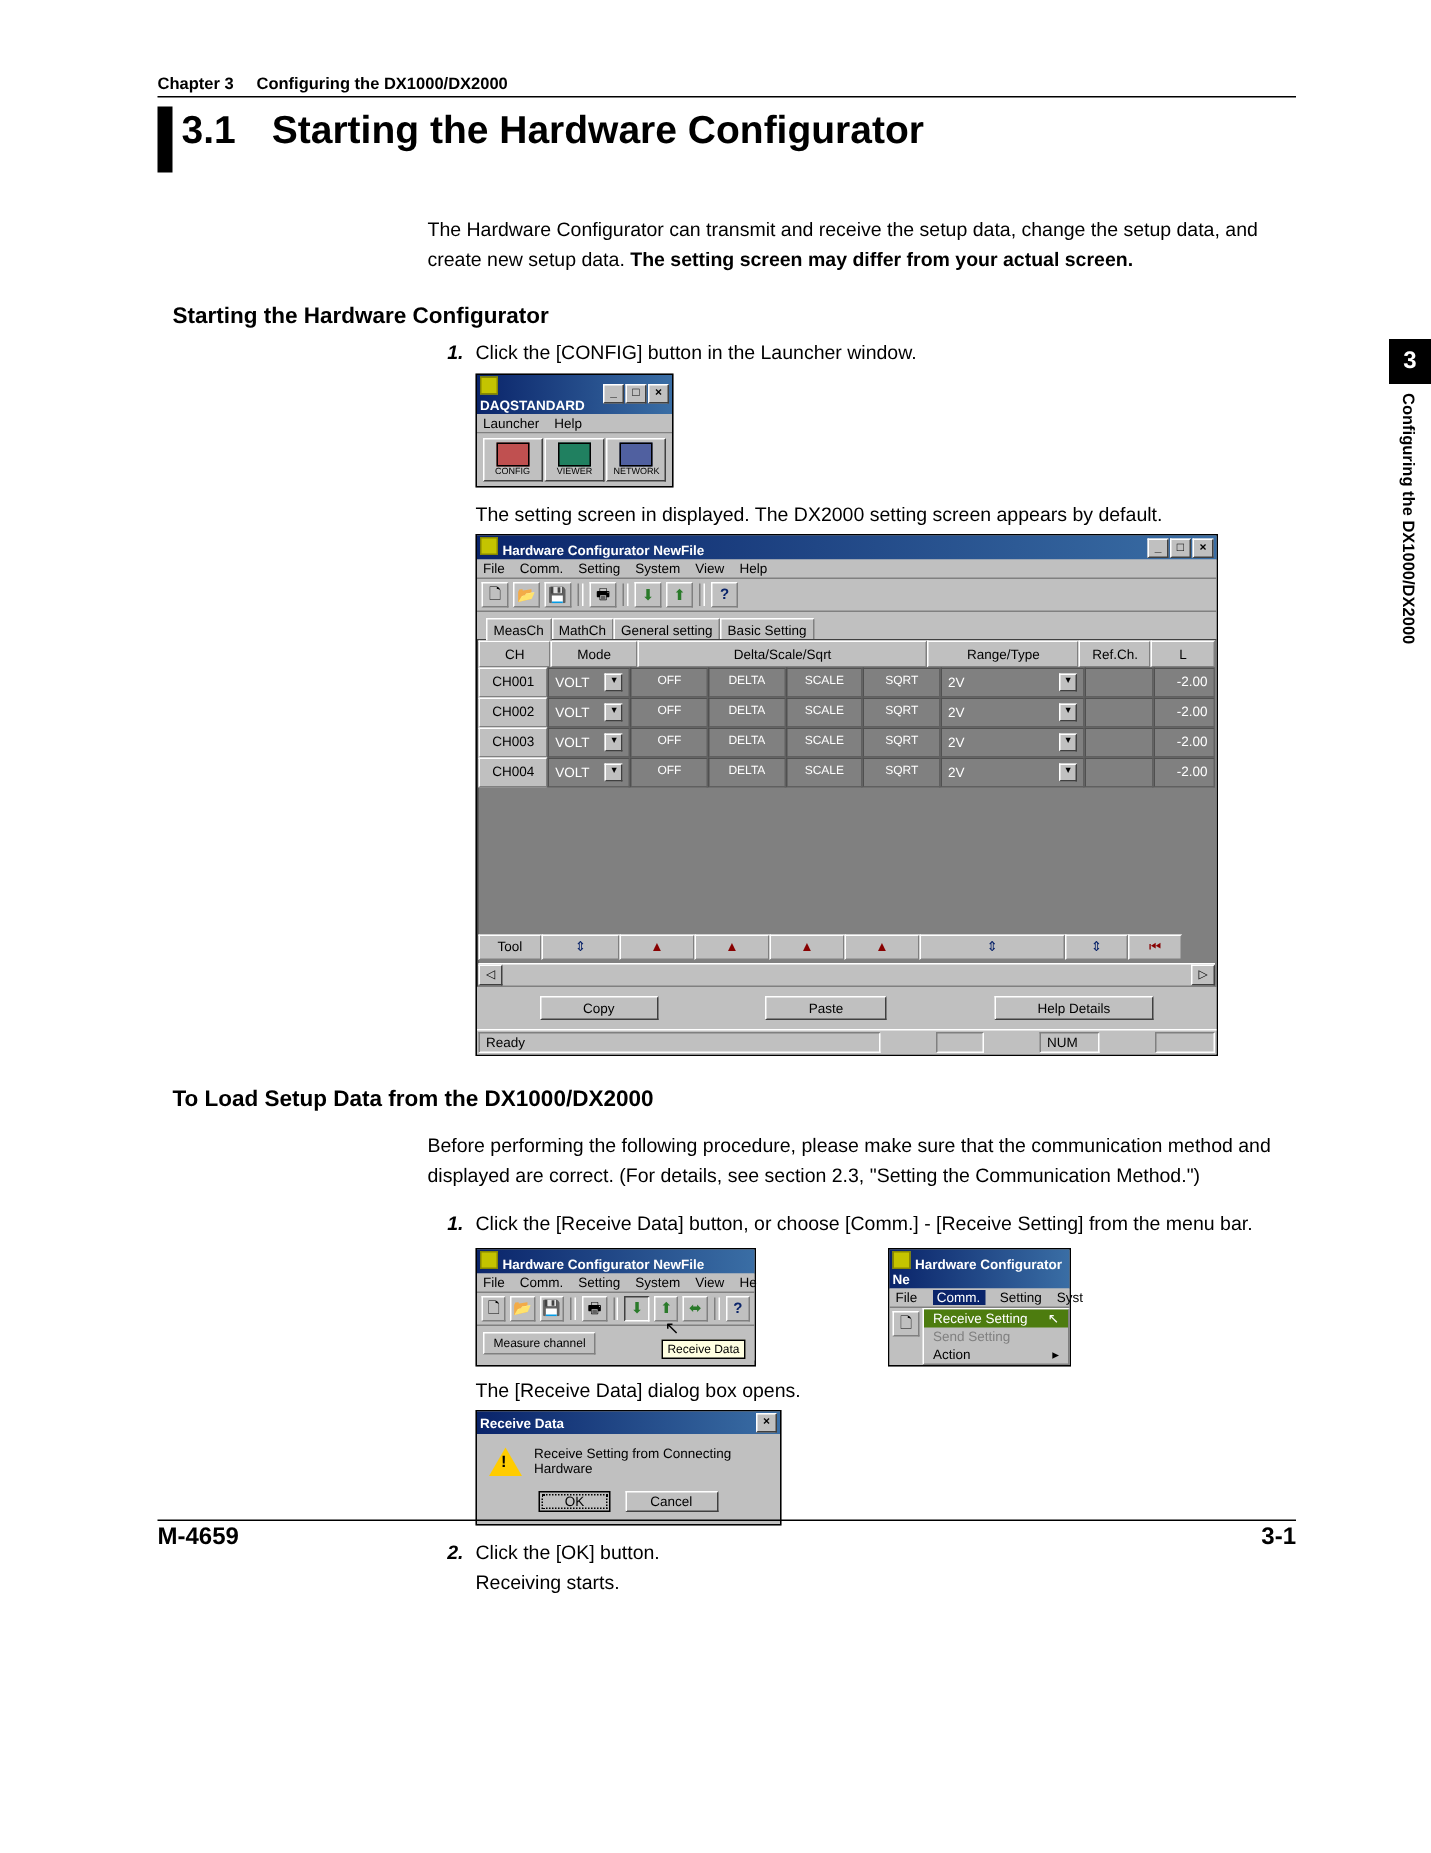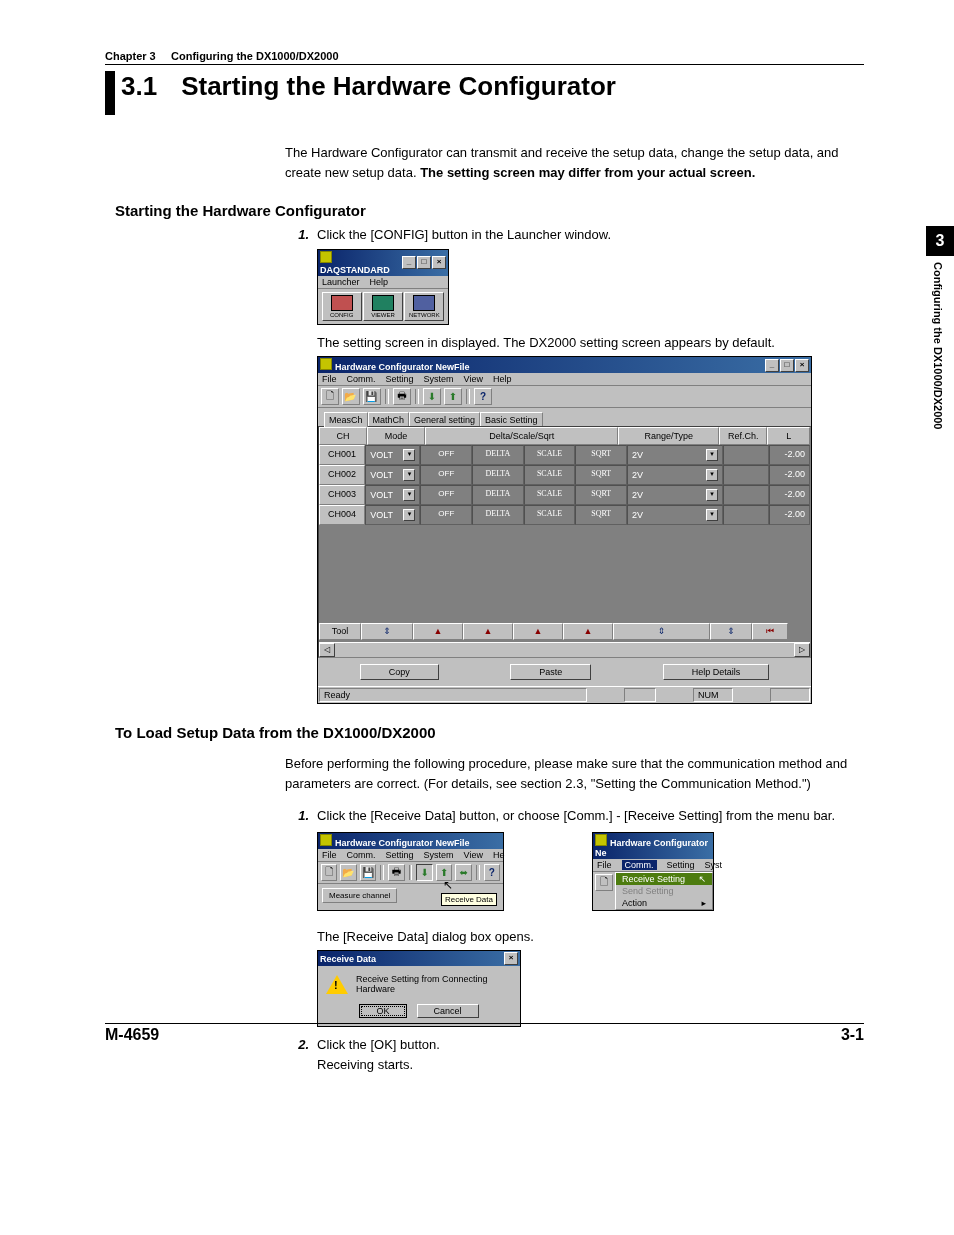--- a/index.html
+++ b/index.html
@@ -275,21 +275,21 @@
     line-height: 8px;
     text-align: center;
     margin-left: 2px;
   }
   .gbtn {
     background: #688068;
     color: #fff;
     border: 1px outset #8aa08a;
     font-size: 8px;
   }
-  .gbtn-bluegreen { background:#3a7a7a;font-family:Liberation Serif, serif; }
+  .gbtn-bluegreen { background:#3a7a7a; }
   .grid-tools {
     position: absolute;
     bottom: 17px;
     left: 0;
     right: 0;
     display: flex;
     font-size: 9px;
   }
   .gtool {
     background: #c0c0c0;
@@ -672,21 +672,21 @@
       <div class="statusbar">
         <div class="statuscell" style="flex:1">Ready</div>
         <div class="statuscell" style="width:22px"></div>
         <div class="statuscell" style="width:30px">NUM</div>
         <div class="statuscell" style="width:30px"></div>
       </div>
     </div>
   </div>
 
   <div class="h2">To Load Setup Data from the DX1000/DX2000</div>
-  <p class="body-indent">Before performing the following procedure, please make sure that the communication method and parameters are correct.  (For details, see section 2.3, "Setting the Communication Method.")</p>
+  <p class="body-indent">Before performing the following procedure, please make sure that the communication method and displayed are correct.  (For details, see section 2.3, "Setting the Communication Method.")</p>
 
   <div class="step-row">
     <div class="step-num">1.</div>
     <div class="step-text">Click the [Receive Data] button, or choose [Comm.] - [Receive Setting] from the menu bar.</div>
   </div>
 
   <div class="shot-row">
 
     <div class="win toolshot" style="position:relative;">
       <div class="titlebar">
@@ -742,21 +742,21 @@
           <div class="mi dis">Send Setting</div>
           <div class="mi">
               <span>Action</span>
               <span>▸</span>
             </div>
         </div>
       </div>
     </div>
   </div>
 
-  <div class="step-row" style="margin-top:16px;">
+  <div class="step-row" style="margin-top:6px;">
     <div class="step-num"></div>
     <div class="step-text">The [Receive Data] dialog box opens.</div>
   </div>
 
   <div class="shot">
     <div class="win dlg">
       <div class="titlebar">
         <span style="font-weight:bold;">Receive Data</span>
         <span class="winbtns">
             <span class="winbtn">×</span>

